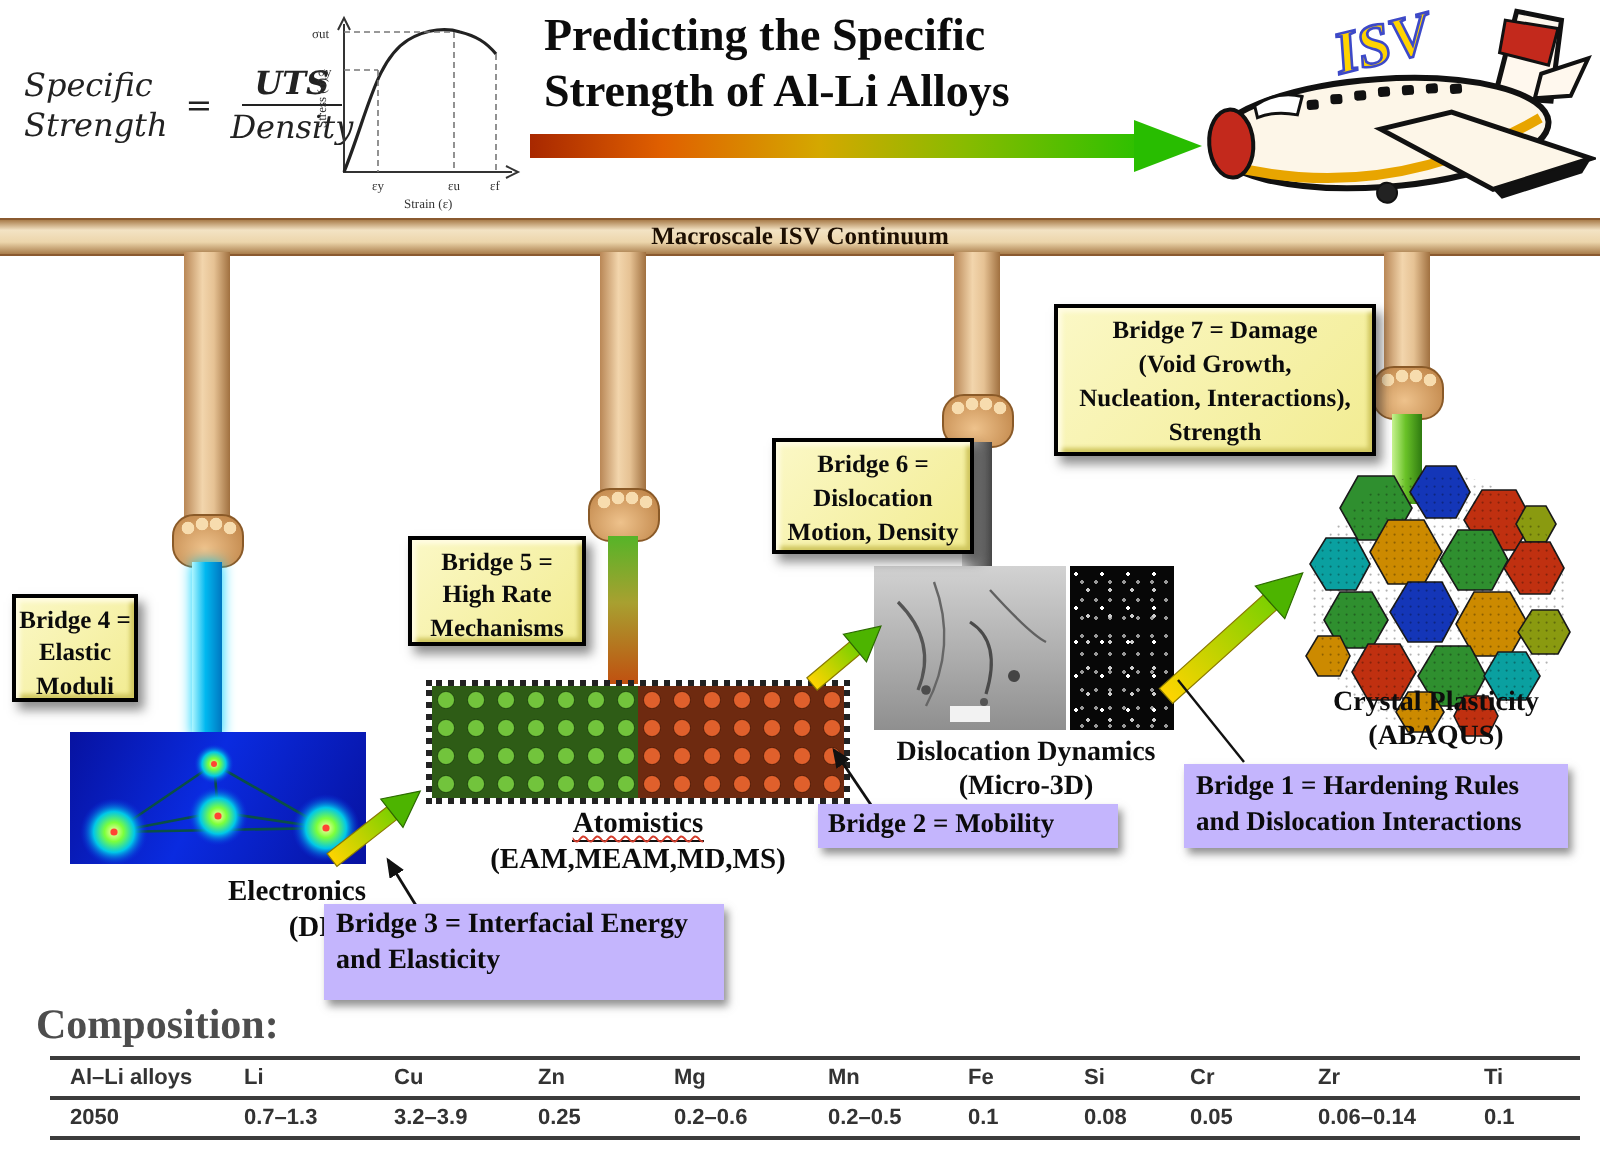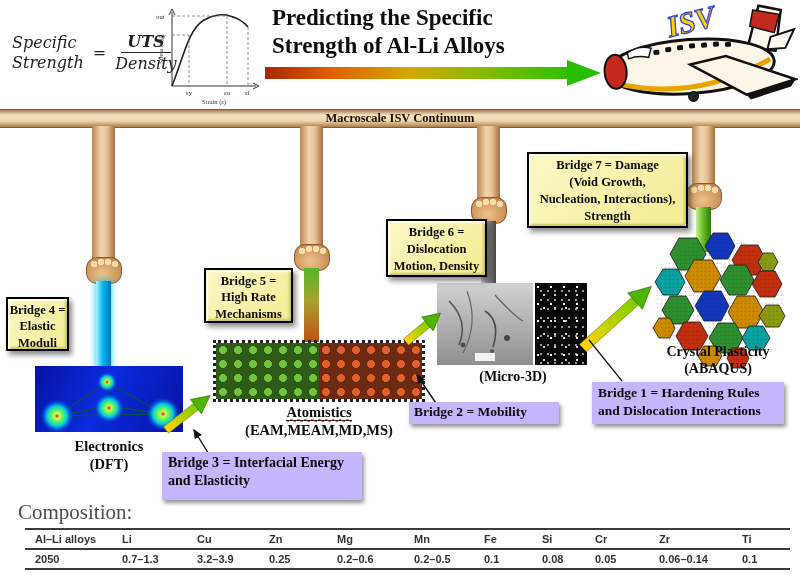--- a/index.html
+++ b/index.html
@@ -63,21 +63,21 @@
       background-image:
         radial-gradient(circle 1px at 3px 4px,#ffffff 90%,rgba(0,0,0,0)),
         radial-gradient(circle 1px at 9px 12px,#cccccc 90%,rgba(0,0,0,0)),
         radial-gradient(circle 1px at 6px 8px,#999999 90%,rgba(0,0,0,0));
       background-size:13px 17px,11px 13px,7px 9px;}
   .crystal-img{position:absolute;left:648px;top:230px;}
 
   
   .cap{position:absolute;text-align:center;font-weight:bold;color:#0d0d0d;line-height:1.22;}
   .cap .l1,.cap .l2{display:block;}
-  .cap-electronics{left:35px;top:438px;width:148px;font-size:14.5px;}
+  .cap-electronics{left:35px;top:438px;width:148px;font-size:14.5px;text-align:right;}
   .cap-atomistics{left:205px;top:404px;width:228px;font-size:14.5px;}
   .cap-atomistics .l1 span{border-bottom:1px solid #111;text-decoration:underline wavy #d43c2c;text-decoration-thickness:1px;}
   .cap-dd{left:428px;top:368px;width:170px;font-size:14px;}
   .cap-crystal{left:638px;top:343px;width:160px;font-size:14px;}
 
   
   .bridge-box{position:absolute;background:#c4b5fd;color:#0b0b0b;font-weight:bold;
       text-align:center;box-sizing:border-box;}
   .bridge-box.framed{border:2px solid #000;
       background:linear-gradient(135deg,#fbf8c6,#f2ec92);
@@ -88,21 +88,21 @@
   .b6{left:386px;top:219px;width:101px;height:58px;font-size:12.5px;line-height:1.35;padding-top:3px;}
   .b7{left:527px;top:152px;width:161px;height:76px;font-size:12.5px;line-height:1.35;padding-top:3px;}
   .b3{left:162px;top:452px;width:200px;height:48px;font-size:14px;line-height:1.3;text-align:left;padding:2px 6px;}
   .b2{left:409px;top:402px;width:150px;height:22px;font-size:13.5px;line-height:20px;text-align:left;padding:0 5px;}
   .b1{left:592px;top:382px;width:192px;height:42px;font-size:13.5px;line-height:1.35;text-align:left;padding:2px 6px;}
 
   
   .overlay{position:absolute;left:0;top:0;pointer-events:none;}
 
   
-  .comp-heading{position:absolute;left:18px;top:500px;font-size:21px;font-weight:normal;color:#4d4d4d;}
+  .comp-heading{position:absolute;left:18px;top:500px;font-size:21px;font-weight:bold;color:#4d4d4d;}
   .comp-table{position:absolute;left:25px;top:528px;width:765px;border-collapse:collapse;
       table-layout:fixed;font-family:"Liberation Sans",sans-serif;font-size:11px;font-weight:bold;color:#333;
       border-top:2px solid #3c3c3c;border-bottom:2px solid #3c3c3c;}
   .comp-table thead tr{border-bottom:2px solid #3c3c3c;}
   .comp-table th,.comp-table td{text-align:left;padding:3px 2px;font-weight:bold;}
   .comp-table th:first-child,.comp-table td:first-child{padding-left:10px;}
 </style>
 </head>
 <body>
 
@@ -289,20 +289,21 @@
 
   <div class="cap cap-electronics">
     <span class="l1">Electronics</span>
     <span class="l2">(DFT)</span>
   </div>
   <div class="cap cap-atomistics">
     <span class="l1"><span>Atomistics</span></span>
     <span class="l2">(EAM,MEAM,MD,MS)</span>
   </div>
   <div class="cap cap-dd">
+    <span class="l1">Dislocation Dynamics</span>
     <span class="l2">(Micro-3D)</span>
   </div>
   <div class="cap cap-crystal">
     <span class="l1">Crystal Plasticity</span>
     <span class="l2">(ABAQUS)</span>
   </div>
 
   <svg class="overlay" width="800" height="575" viewBox="0 0 800 575">
     <defs>
       <linearGradient id="agrad" x1="0" y1="0" x2="1" y2="0">

